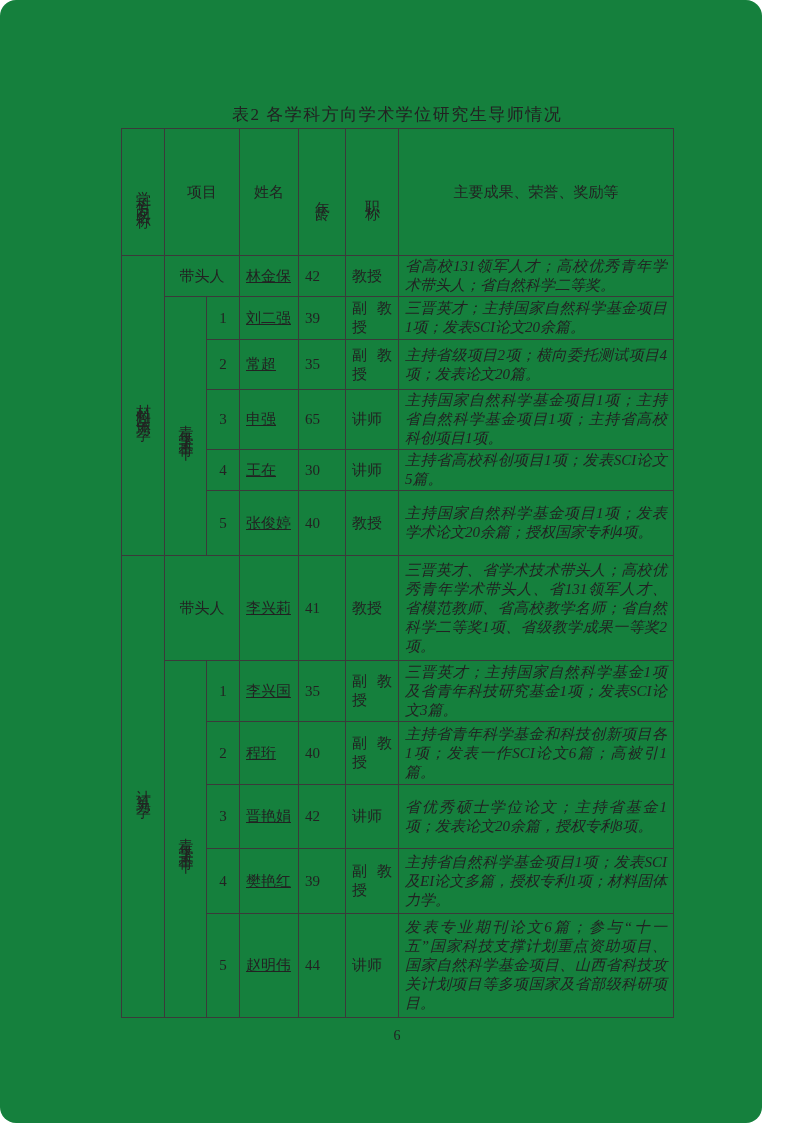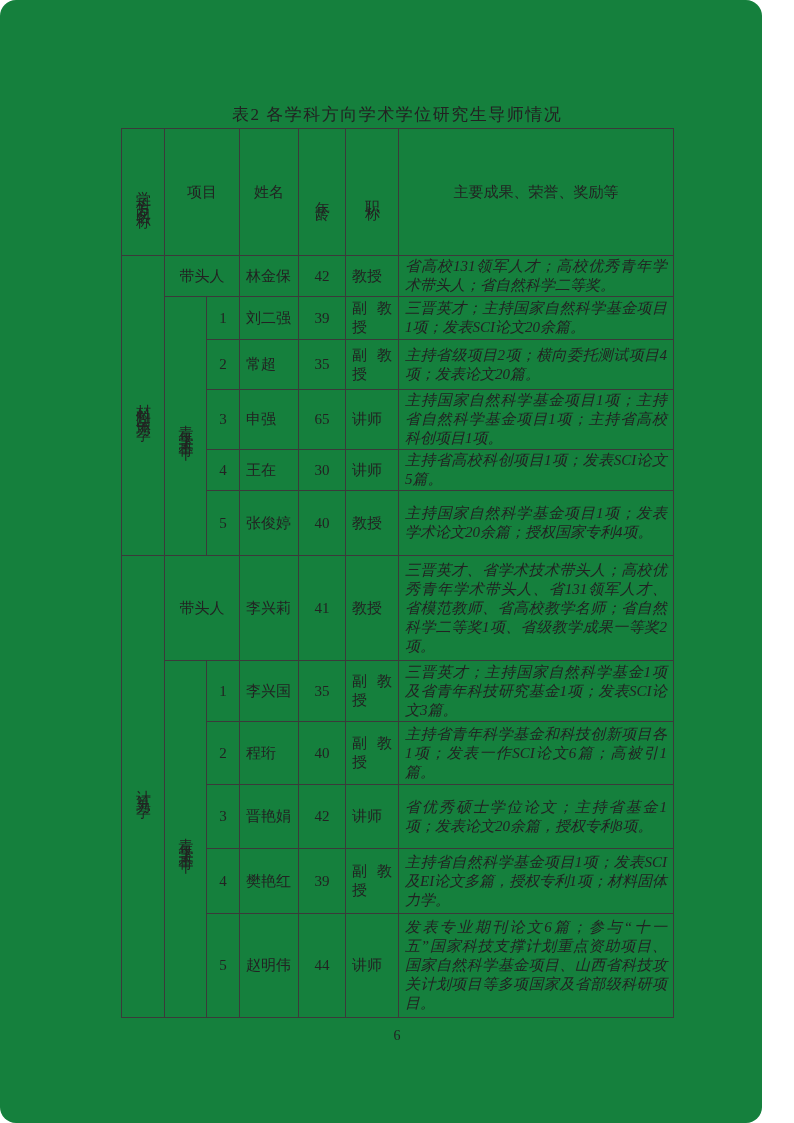--- a/index.html
+++ b/index.html
@@ -21,22 +21,22 @@
   table.sup td{
     border:1px solid #3a3a3a;
     font-size:15px;line-height:19px;
     padding:1px 6px;
     vertical-align:middle;
     color:#222;
     word-break:break-all;
     overflow:hidden;
   }
   .c-center{text-align:center;padding:1px 2px;}
-  .c-name{text-align:left;padding:1px 2px 1px 5px;}
-  .c-age{text-align:center;padding:1px 2px 1px 6px;}
+  .c-name{text-align:left;padding:1px 2px 1px 5px;text-decoration:underline;}
+  .c-age{text-align:left;padding:1px 2px 1px 6px;}
   .c-title{text-align:justify;padding:1px 5px;}
   .c-ach{text-align:justify;padding:1px 6px;font-style:italic;}
   .c-ach-header{text-align:center;padding:1px 6px 1px 13px;}
   .vcell{text-align:center;padding:0;}
   .vtext{
     display:inline-block;
     writing-mode:vertical-rl;
     text-orientation:upright;
     letter-spacing:4.5px;
     line-height:1;

